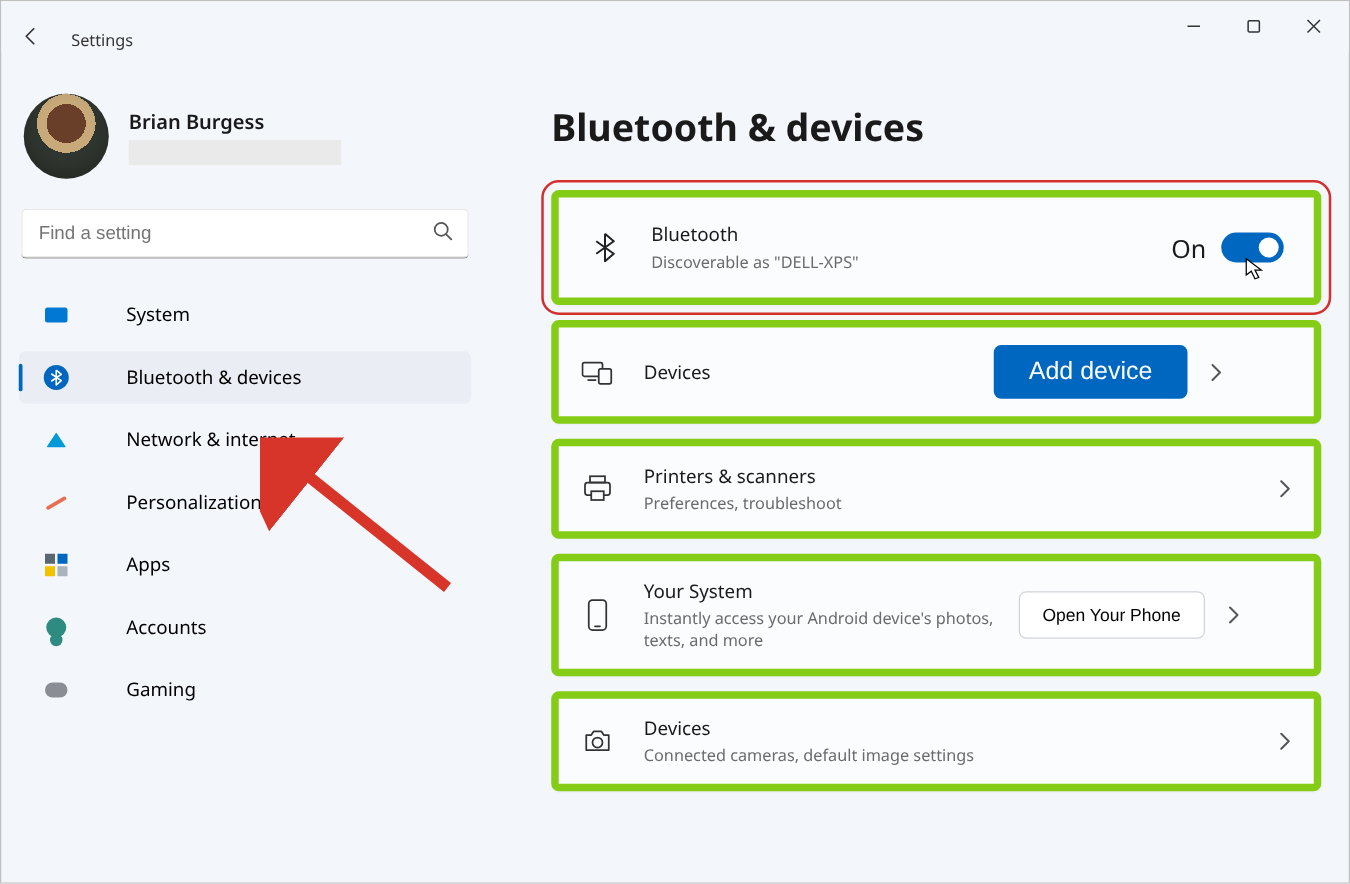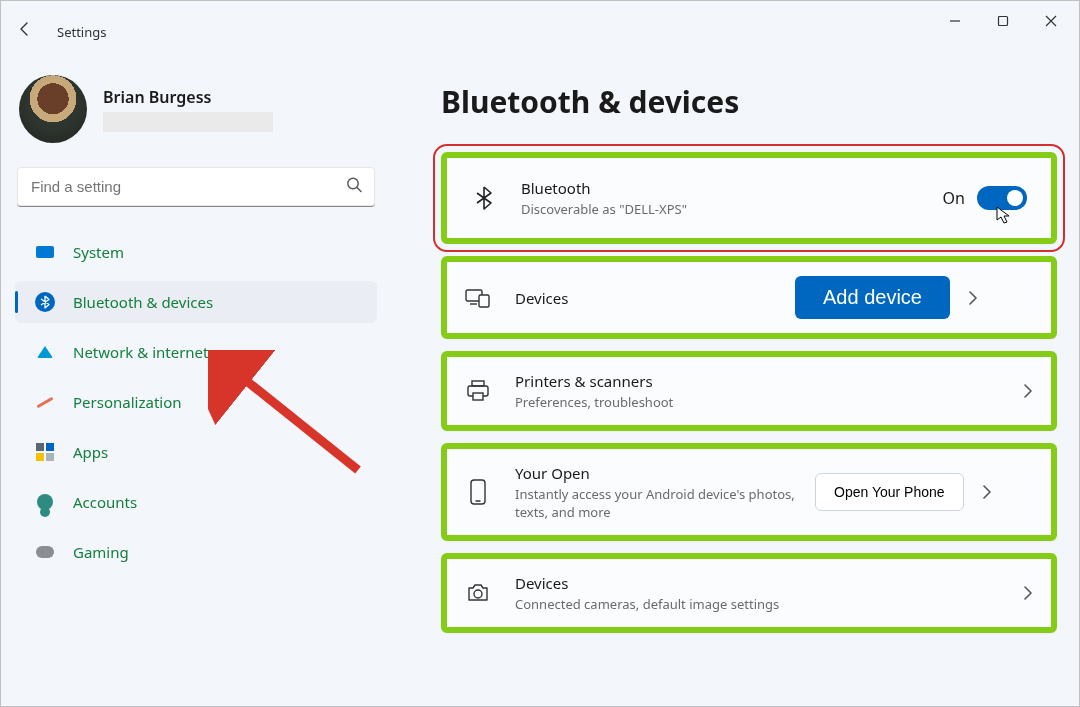--- a/index.html
+++ b/index.html
@@ -17,32 +17,32 @@
   .profile-name { font-size: 16px; font-weight: 600; color: #1a1a1a; }
   .profile-sub { width: 170px; height: 20px; background: #eaeaea; margin-top: 4px; }
   .search { position: relative; margin: 0 2px 20px 2px; }
   .search input { width: 100%; height: 40px; padding: 0 44px 0 14px; border: none; border-radius: 4px; background: #fff; font-size: 15px; outline: none; box-shadow: 0 0 0 1px #e6e6e6 inset; border-bottom: 1px solid #888; }
   .search .icon-s { position: absolute; right: 12px; top: 50%; transform: translateY(-50%); }
   .nav { display: flex; flex-direction: column; }
   .nav-item { display: flex; align-items: center; height: 42px; padding: 0 10px; border-radius: 6px; cursor: pointer; margin: 4px 0; position: relative; }
   .nav-item.active { background: #eaedf3; }
   .nav-item.active::before { content: ""; position: absolute; left: 0; top: 10px; bottom: 10px; width: 3px; border-radius: 2px; background: #0067c0; }
   .nav-icon { width: 20px; height: 20px; margin: 0 18px 0 10px; display: flex; align-items: center; justify-content: center; flex: none; }
-  .nav-label { font-size: 15px; color: #15803d; }
+  .nav-label { font-size: 15px; color: #000000; margin-left: 28px; }
   .main { flex: 1; padding: 40px 22px 0 50px; overflow: hidden; }
   .page-title { font-size: 30px; font-weight: 700; margin-bottom: 30px; }
   .card { background: #fbfcfe; border: 6px solid #84cc16; border-radius: 6px; padding: 0; margin-bottom: 12px; display: flex; align-items: center; min-height: 70px; box-shadow: 0 1px 1px rgba(0,0,0,.02); }
   .card.highlighted { outline: 2px solid #d32f2f; outline-offset: 6px; padding: 6px; }
   .card-inner { display: flex; align-items: center; width: 100%; padding: 14px 18px; }
   .card-icon { width: 26px; height: 26px; margin-right: 24px; display: flex; align-items: center; justify-content: center; color: #333; flex: none; }
   .card-body { flex: 1; }
   .card-title { font-size: 15px; color: #1a1a1a; }
   .card-sub { font-size: 13px; color: #6b6b6b; margin-top: 2px; }
   .toggle-wrap { display: flex; align-items: center; gap: 12px; }
-  .toggle-label { font-size: 16px; }
+  .toggle-label { font-size: 20px; }
   .toggle { width: 50px; height: 24px; border-radius: 12px; background: #0067c0; position: relative; cursor: pointer; }
   .toggle::after { content: ""; position: absolute; right: 4px; top: 4px; width: 16px; height: 16px; border-radius: 50%; background: #fff; }
   .arrow-r { margin-left: 18px; color: #4a4a4a; display: flex; align-items: center; cursor: pointer; }
   .btn-primary { background: #0067c0; color: #fff; border: none; border-radius: 6px; padding: 10px 28px; font-size: 20px; cursor: pointer; }
   .btn-outline { background: #fff; border: 1px solid #cfd3da; border-radius: 6px; padding: 10px 18px; font-size: 14px; cursor: pointer; }
   .cursor-img { position: absolute; transform: translate(-2px,-2px); z-index: 10; }
   .annot-arrow { position: absolute; z-index: 20; pointer-events: none; }
   
   .ic-system { background: #0078d4; width: 18px; height: 12px; border-radius: 2px; }
   .ic-bt { background: #0067c0; width: 20px; height: 20px; border-radius: 50%; color: #fff; display: flex; align-items: center; justify-content: center; font-size: 12px; }
@@ -229,21 +229,21 @@
 
       <div class="card">
         <div class="card-inner">
           <span class="card-icon">
             <svg width="18" height="26" viewBox="0 0 18 26">
                 <rect x="2" y="1" width="14" height="24" rx="3" fill="none" stroke="#333" stroke-width="1.4"></rect>
                 <line x1="7" y1="22" x2="11" y2="22" stroke="#333" stroke-width="1.4" stroke-linecap="round"></line>
               </svg>
           </span>
           <div class="card-body" style="max-width:300px;">
-            <div class="card-title">Your Open</div>
+            <div class="card-title">Your System</div>
             <div class="card-sub">Instantly access your Android device's photos, texts, and more</div>
           </div>
           <button class="btn-outline">Open Your Phone</button>
           <span class="arrow-r">
             <svg width="10" height="14" viewBox="0 0 10 14">
                 <path d="M2 1 L8 7 L2 13" fill="none" stroke="#555" stroke-width="1.6" stroke-linecap="round" stroke-linejoin="round"></path>
               </svg>
           </span>
         </div>
       </div>

